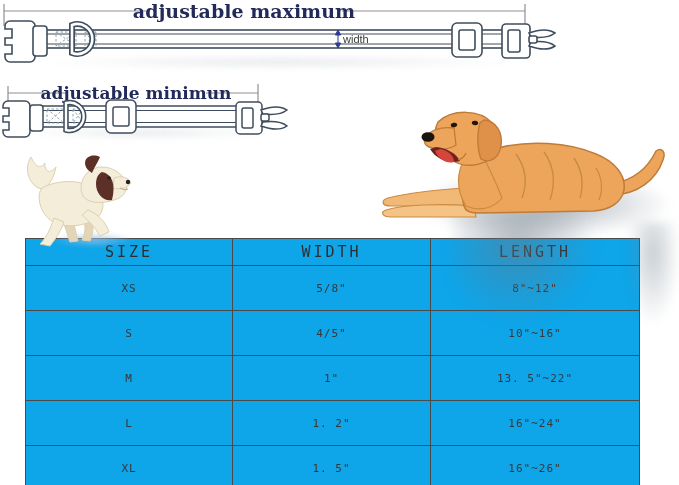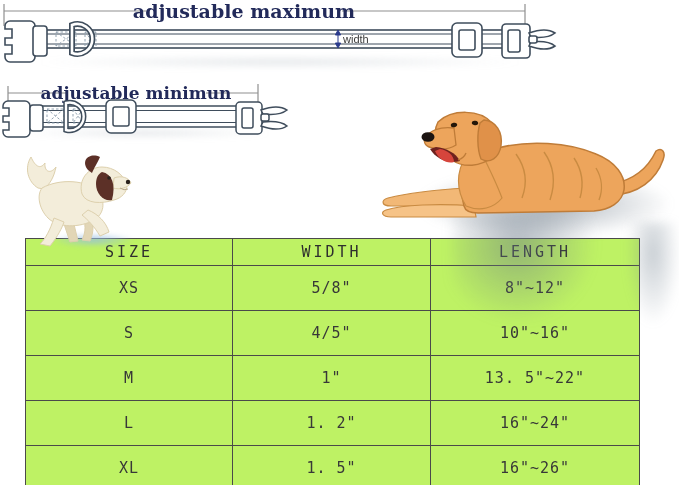--- a/index.html
+++ b/index.html
@@ -17,24 +17,24 @@
   .blob2{left:452px;top:212px;width:145px;height:112px;filter:blur(6px);
          background:radial-gradient(ellipse at 45% 30%,rgba(104,119,134,.5),rgba(104,119,134,0) 70%);}
   .blob3{left:626px;top:222px;width:54px;height:104px;filter:blur(5px);
          background:radial-gradient(ellipse at 50% 30%,rgba(118,133,146,.4),rgba(118,133,146,0) 70%);}
   .collar-shadow{filter:blur(3px);background:radial-gradient(ellipse,rgba(150,162,172,.28),rgba(150,162,172,0) 70%);}
   .puppy-shadow{left:52px;top:233px;width:82px;height:14px;filter:blur(2px);
          background:radial-gradient(ellipse,rgba(150,190,225,.85),rgba(150,190,225,0) 72%);}
   
   .size-table{position:absolute;left:25px;top:238px;width:614px;height:246px;
               border-collapse:collapse;table-layout:fixed;z-index:1;}
-  .size-table th,.size-table td{border:1px solid #4a4a4a;background:#bef264;text-align:center;
+  .size-table th,.size-table td{border:1px solid #4a4a4a;background:#0ea5e9;text-align:center;
               font-family:"DejaVu Sans Mono","Liberation Mono",monospace;color:#383838;padding:0;}
   .size-table th{height:26px;font-size:15px;font-weight:normal;letter-spacing:3px;color:#2e2e2e;}
-  .size-table td{height:44px;font-size:15px;letter-spacing:1px;}
+  .size-table td{height:44px;font-size:11px;letter-spacing:1px;}
   .z2{z-index:2;} .z3{z-index:3;}
 </style>
 </head>
 <body>
 
 <div class="canvas">
 
   <div class="abs collar-shadow" style="left:30px;top:56px;width:500px;height:12px;"></div>
   <div class="abs collar-shadow" style="left:15px;top:128px;width:260px;height:10px;"></div>
 

